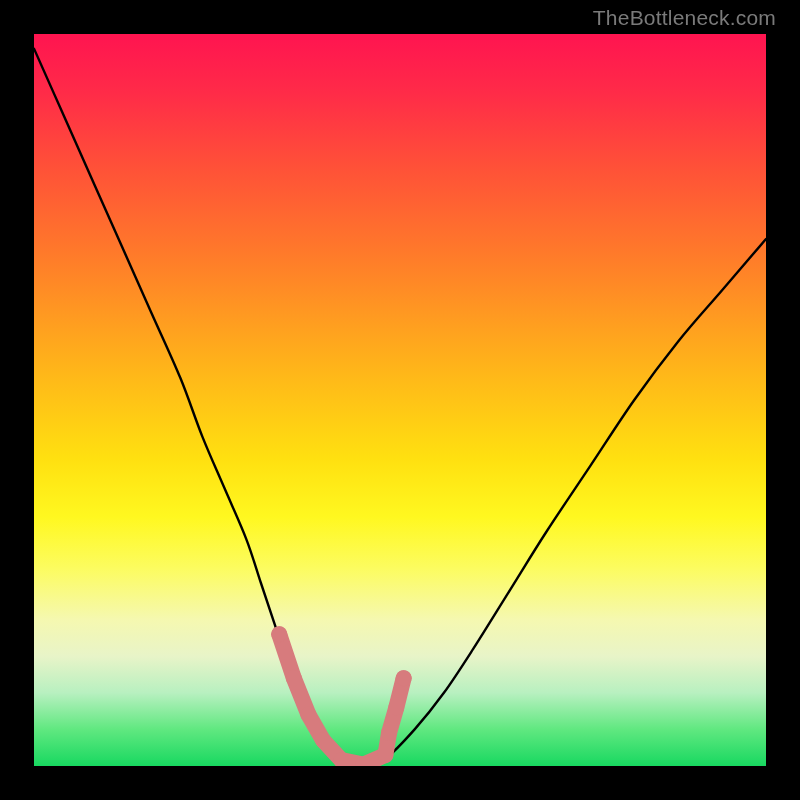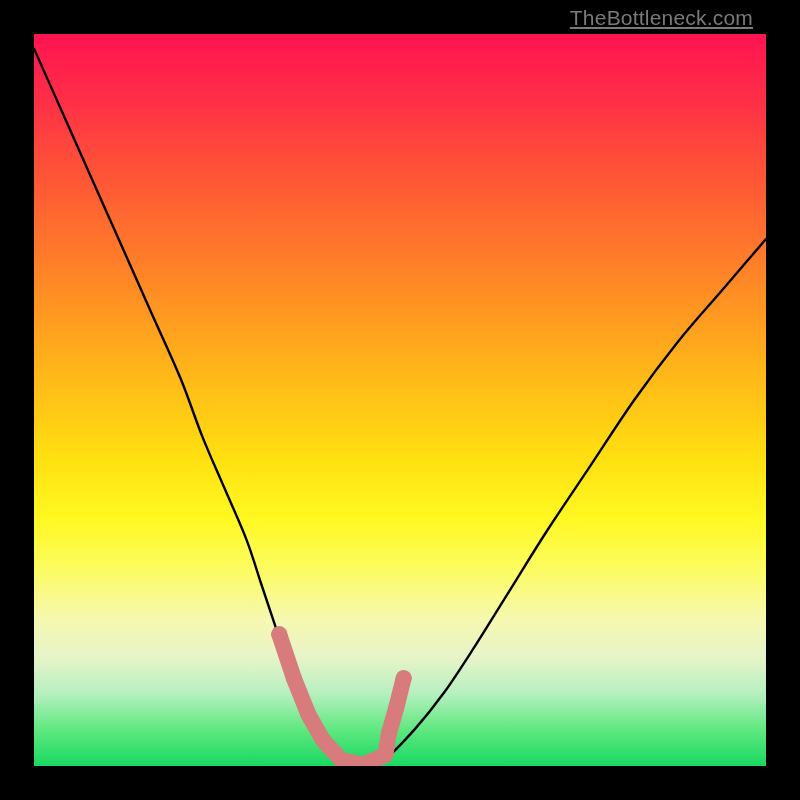--- a/index.html
+++ b/index.html
@@ -45,26 +45,25 @@
       #f5f8b0 80%,
       #e8f4c8 85%,
       #b8f0c0 90%,
       #60e880 95%,
       #18d860 100%
     );
   }
   .watermark {
     position: absolute;
     top: 6px;
-    right: 47px;
+    right: 24px;
     color: #7a7a7a;
     font-size: 21px;
     font-weight: 400;
     letter-spacing: 0.2px;
-    text-decoration: underline;
   }
   svg.curves {
     position: absolute;
     left: 0;
     top: 0;
     width: 732px;
     height: 732px;
   }
 </style>
 </head>

